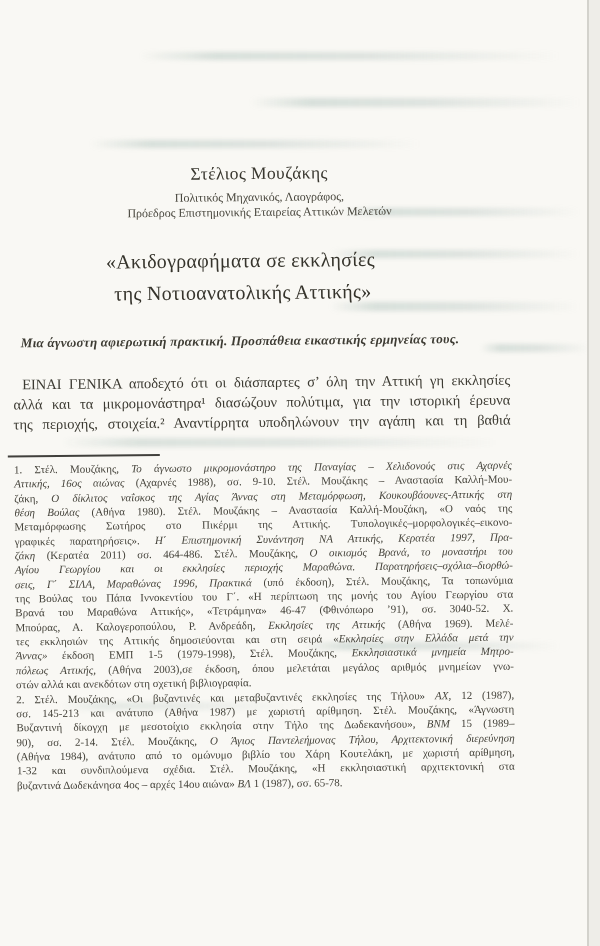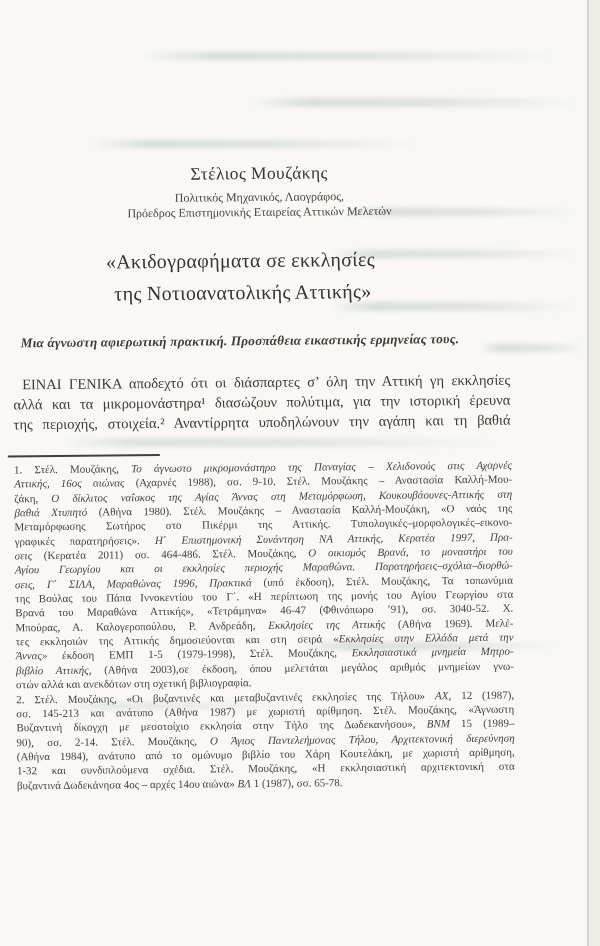--- a/index.html
+++ b/index.html
@@ -96,32 +96,32 @@
         <div class="body-line">αλλά και τα μικρομονάστηρα¹ διασώζουν πολύτιμα, για την ιστορική έρευνα</div>
         <div class="body-line">της περιοχής, στοιχεία.² Αναντίρρητα υποδηλώνουν την αγάπη και τη βαθιά</div>
       </div>
 
     <div class="fn-sep"></div>
 
     <div class="footnotes">
         <div class="fn-line">1. Στέλ. Μουζάκης, <span class="it">Το άγνωστο μικρομονάστηρο της Παναγίας – Χελιδονούς στις Αχαρνές</span></div>
         <div class="fn-line"><span class="it">Αττικής, 16ος αιώνας</span> (Αχαρνές 1988), σσ. 9-10. Στέλ. Μουζάκης – Αναστασία Καλλή-Μου-</div>
         <div class="fn-line">ζάκη, <span class="it">Ο δίκλιτος ναΐσκος της Αγίας Άννας στη Μεταμόρφωση, Κουκουβάουνες-Αττικής στη</span></div>
-        <div class="fn-line"><span class="it">βαθιά Χτυπητό</span> (Αθήνα 1980). Στέλ. Μουζάκης – Αναστασία Καλλή-Μουζάκη, «Ο ναός της</div>
+        <div class="fn-line"><span class="it">θέση Βούλας</span> (Αθήνα 1980). Στέλ. Μουζάκης – Αναστασία Καλλή-Μουζάκη, «Ο ναός της</div>
         <div class="fn-line">Μεταμόρφωσης Σωτήρος στο Πικέρμι της Αττικής. Τυπολογικές–μορφολογικές–εικονο-</div>
         <div class="fn-line">γραφικές παρατηρήσεις». <span class="it">Η΄ Επιστημονική Συνάντηση ΝΑ Αττικής, Κερατέα 1997, Πρα-</span></div>
-        <div class="fn-line"><span class="it">σεις</span> (Κερατέα 2011) σσ. 464-486. Στέλ. Μουζάκης, <span class="it">Ο οικισμός Βρανά, το μοναστήρι του</span></div>
+        <div class="fn-line"><span class="it">ζάκη</span> (Κερατέα 2011) σσ. 464-486. Στέλ. Μουζάκης, <span class="it">Ο οικισμός Βρανά, το μοναστήρι του</span></div>
         <div class="fn-line"><span class="it">Αγίου Γεωργίου και οι εκκλησίες περιοχής Μαραθώνα. Παρατηρήσεις–σχόλια–διορθώ-</span></div>
         <div class="fn-line"><span class="it">σεις, Γ΄ ΣΙΛΑ, Μαραθώνας 1996, Πρακτικά</span> (υπό έκδοση), Στέλ. Μουζάκης, Τα τοπωνύμια</div>
         <div class="fn-line">της Βούλας του Πάπα Ιννοκεντίου του Γ΄. «Η περίπτωση της μονής του Αγίου Γεωργίου στα</div>
         <div class="fn-line">Βρανά του Μαραθώνα Αττικής», «Τετράμηνα» 46-47 (Φθινόπωρο ’91), σσ. 3040-52. Χ.</div>
         <div class="fn-line">Μπούρας, Α. Καλογεροπούλου, Ρ. Ανδρεάδη, <span class="it">Εκκλησίες της Αττικής</span> (Αθήνα 1969). Μελέ-</div>
         <div class="fn-line">τες εκκλησιών της Αττικής δημοσιεύονται και στη σειρά «<span class="it">Εκκλησίες στην Ελλάδα μετά την</span></div>
         <div class="fn-line"><span class="it">Άννας»</span> έκδοση ΕΜΠ 1-5 (1979-1998), Στέλ. Μουζάκης, <span class="it">Εκκλησιαστικά μνημεία Μητρο-</span></div>
-        <div class="fn-line"><span class="it">βιβλίο Αττικής,</span> (Αθήνα 2003),σε έκδοση, όπου μελετάται μεγάλος αριθμός μνημείων γνω-</div>
+        <div class="fn-line"><span class="it">πόλεως Αττικής,</span> (Αθήνα 2003),σε έκδοση, όπου μελετάται μεγάλος αριθμός μνημείων γνω-</div>
         <div class="fn-line noj">στών αλλά και ανεκδότων στη σχετική βιβλιογραφία.</div>
         <div class="fn-line">2. Στέλ. Μουζάκης, «Οι βυζαντινές και μεταβυζαντινές εκκλησίες της Τήλου» <span class="it">ΑΧ,</span> 12 (1987),</div>
         <div class="fn-line">σσ. 145-213 και ανάτυπο (Αθήνα 1987) με χωριστή αρίθμηση. Στέλ. Μουζάκης, «Άγνωστη</div>
         <div class="fn-line">Βυζαντινή δίκογχη με μεσοτοίχιο εκκλησία στην Τήλο της Δωδεκανήσου», <span class="it">ΒΝΜ</span> 15 (1989–</div>
         <div class="fn-line">90), σσ. 2-14. Στέλ. Μουζάκης, <span class="it">Ο Άγιος Παντελεήμονας Τήλου, Αρχιτεκτονική διερεύνηση</span></div>
         <div class="fn-line">(Αθήνα 1984), ανάτυπο από το ομώνυμο βιβλίο του Χάρη Κουτελάκη, με χωριστή αρίθμηση,</div>
         <div class="fn-line">1-32 και συνδιπλούμενα σχέδια. Στέλ. Μουζάκης, «Η εκκλησιαστική αρχιτεκτονική στα</div>
         <div class="fn-line noj">βυζαντινά Δωδεκάνησα 4ος – αρχές 14ου αιώνα» <span class="it">ΒΛ</span> 1 (1987), σσ. 65-78.</div>
       </div>
 

